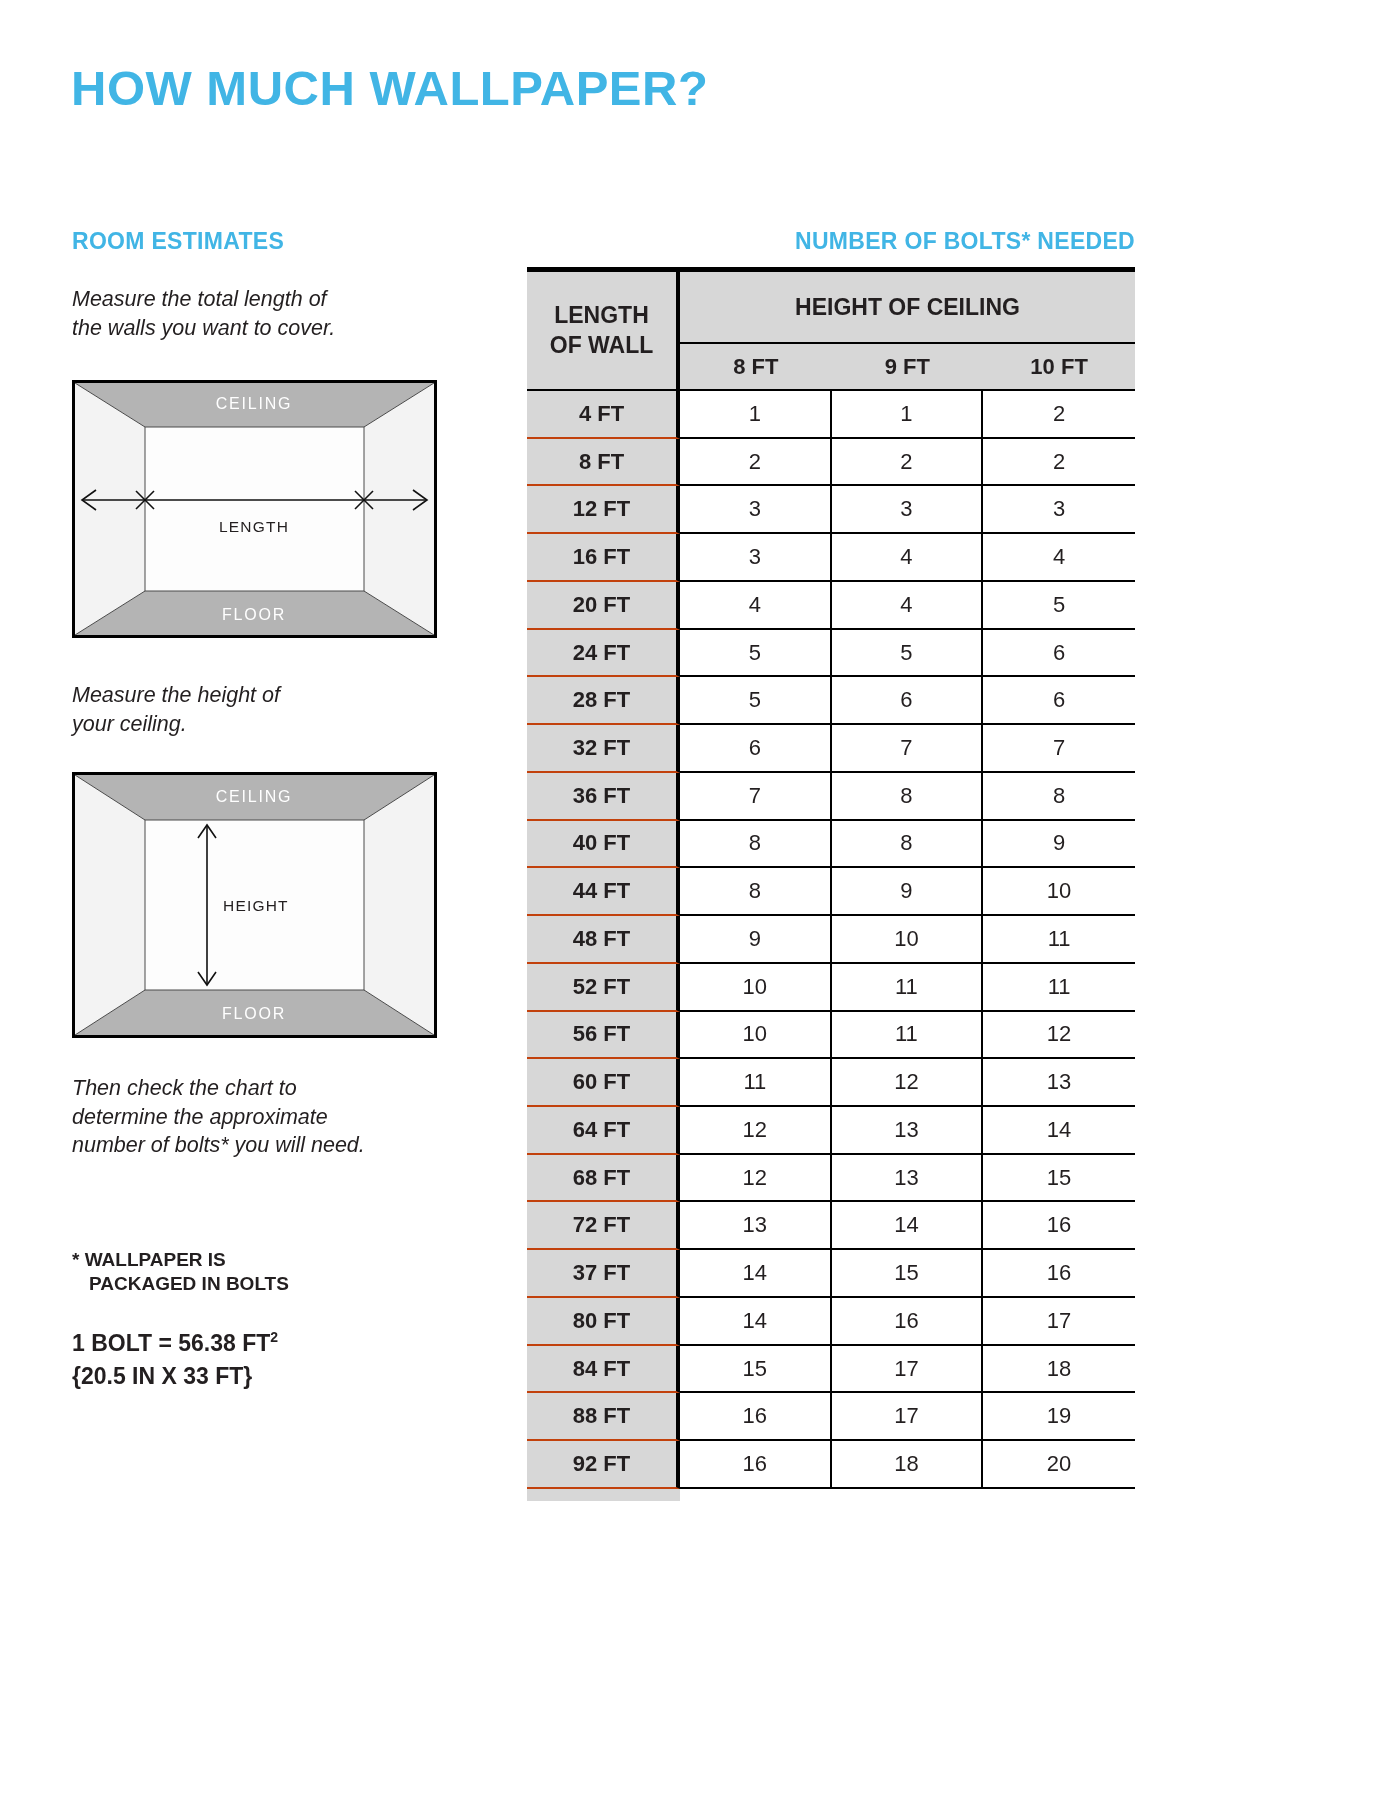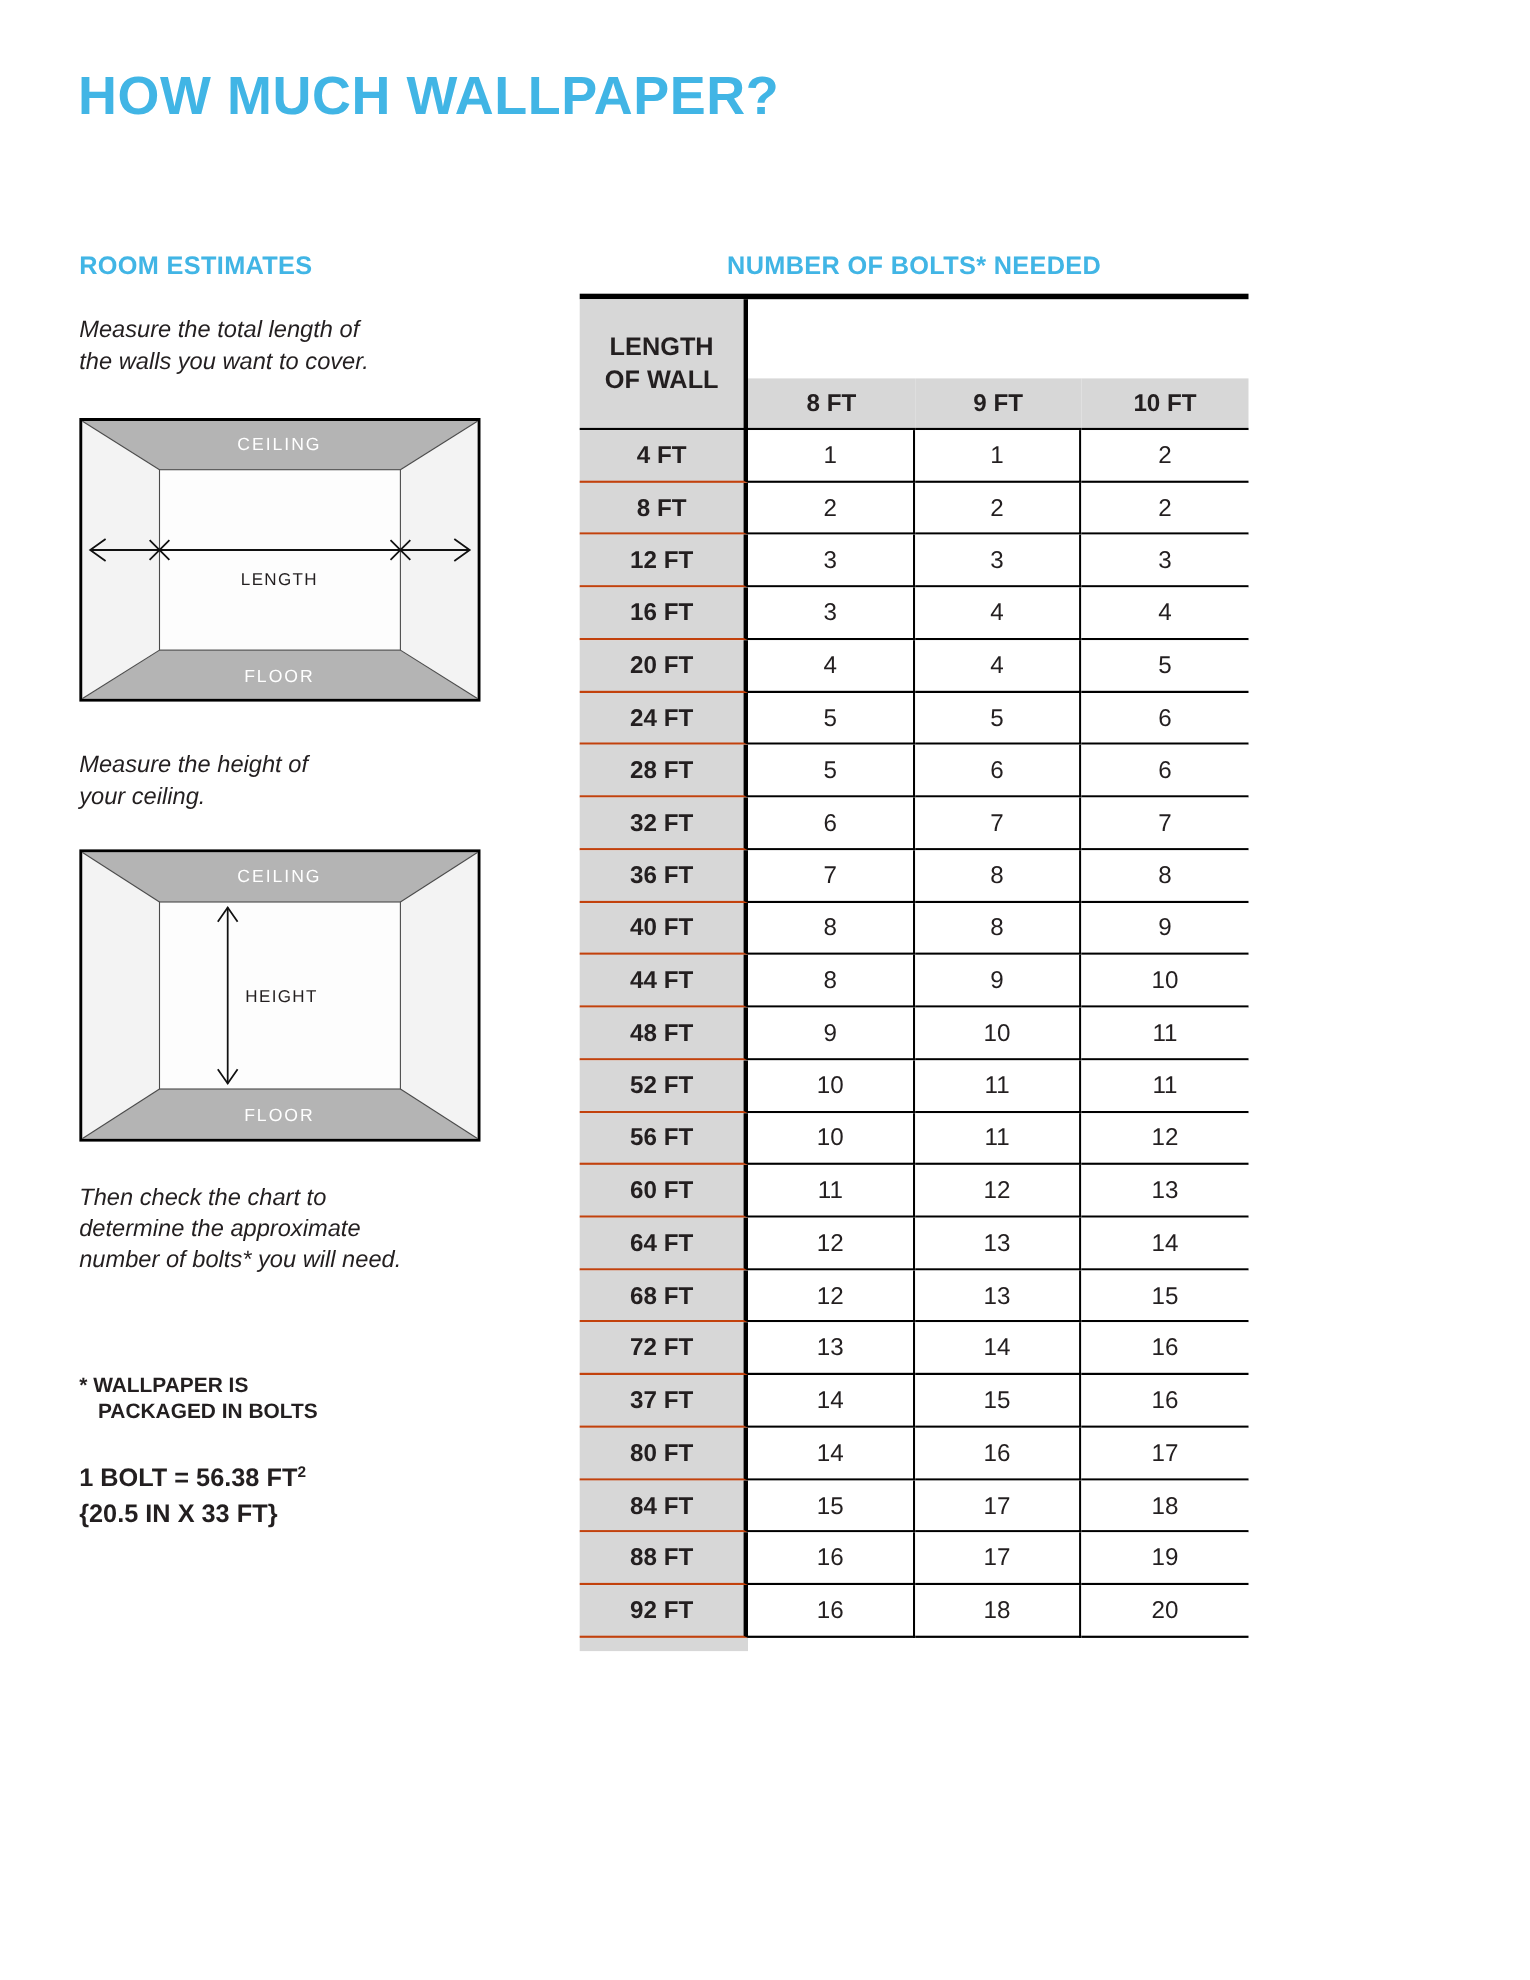--- a/index.html
+++ b/index.html
@@ -24,21 +24,21 @@
     color: var(--accent, #41b5e5);
   }
 
   .section-heading {
     font-size: 23px;
     font-weight: bold;
     letter-spacing: 0.3px;
     color: var(--accent, #41b5e5);
   }
   .room-heading { position: absolute; left: 72px; top: 228px; text-align: center; }
-  .bolts-heading { position: absolute; left: 527px; width: 608px; top: 228px; text-align: center; }
+  .bolts-heading { position: absolute; left: 527px; width: 608px; top: 228px; text-align: right; }
 
   .para {
     position: absolute;
     left: 72px;
     font-size: 21.5px;
     line-height: 1.33;
     white-space: pre-line;
     font-style: italic;
   }
   .step1 { top: 285px; }
@@ -215,20 +215,21 @@
   </div>
 
   <div class="bolt-info">
     <div><span>1 BOLT = 56.38 FT</span><sup>2</sup></div>
     <div>{20.5 IN X 33 FT}</div>
   </div>
 
   <div class="bolt-table">
     <div class="th-length">LENGTH
 OF WALL</div>
+    <div class="th-group">HEIGHT OF CEILING</div>
     <div class="th-col">8 FT</div>
     <div class="th-col">9 FT</div>
     <div class="th-col">10 FT</div>
 
   <div class="td-label">4 FT</div>
       <div class="td-val">1</div>
       <div class="td-val">1</div>
       <div class="td-val last">2</div>
       <div class="td-label">8 FT</div>
       <div class="td-val">2</div>

